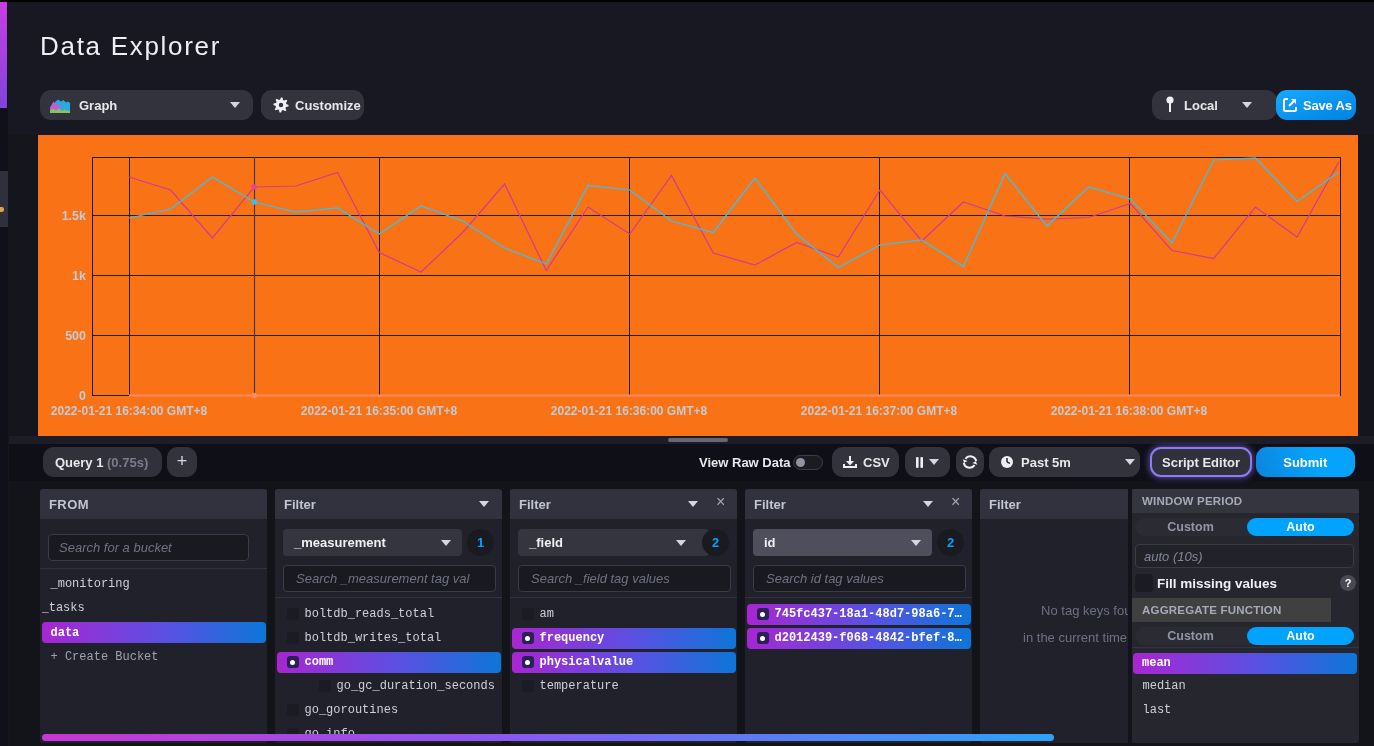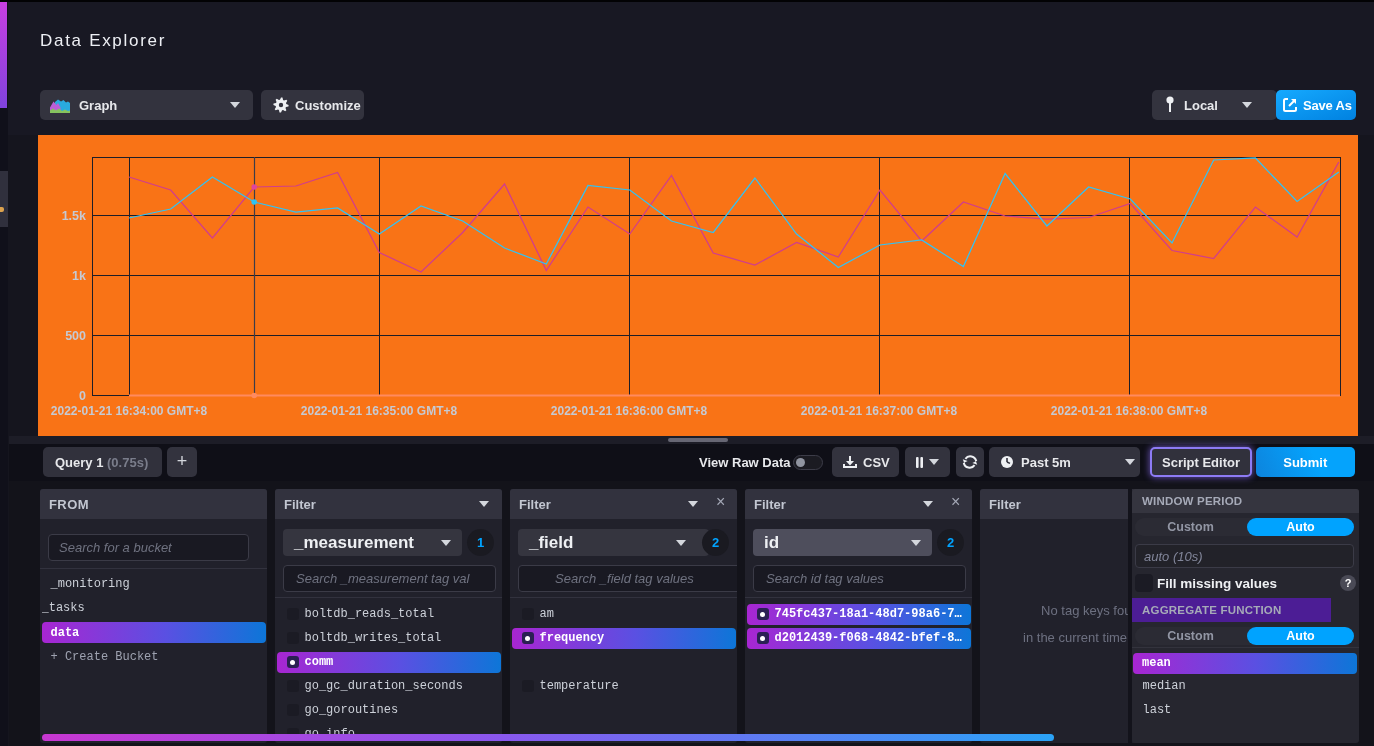--- a/index.html
+++ b/index.html
@@ -1,45 +1,45 @@
 <!DOCTYPE html>
 <html><head>
 <meta charset="utf-8">
 <style>
   html,body{margin:0;padding:0;}
   body{width:1374px;height:746px;overflow:hidden;background:#15151e;font-family:"Liberation Sans",sans-serif;}
   .abs{position:absolute;}
   #root{position:relative;width:1374px;height:746px;overflow:hidden;}
-  .btn{position:absolute;height:30px;background:#33333e;border-radius:5px;display:flex;align-items:center;color:#e7e8eb;font-weight:bold;font-size:13px;text-align:right;}
+  .btn{position:absolute;height:30px;background:#33333e;border-radius:11px;display:flex;align-items:center;color:#e7e8eb;font-weight:bold;font-size:13px;text-align:right;}
   .caret{width:0;height:0;border-left:5px solid transparent;border-right:5px solid transparent;border-top:6px solid #d4d7dd;}
   .panel{position:absolute;top:489px;width:227px;height:254px;background:#21212b;border-radius:3px;overflow:hidden;}
   .phead{position:absolute;left:0;top:0;right:0;height:30px;background:#32323e;display:flex;align-items:center;color:#c2c6d1;font-weight:bold;font-size:13px;}
   .search{position:absolute;height:25px;background:#191922;border:1px solid #3b3b47;border-radius:4px;color:#6f7280;font-style:italic;font-size:13px;display:flex;align-items:center;overflow:hidden;white-space:nowrap;}
-  .drop{position:absolute;height:27px;background:#35353f;border-radius:4px;display:flex;align-items:center;color:#eef0f3;font-weight:bold;font-size:17px;}
+  .drop{position:absolute;height:27px;background:#35353f;border-radius:4px;display:flex;align-items:center;color:#eef0f3;font-weight:bold;font-size:13px;}
   .badge{position:absolute;width:27px;height:27px;border-radius:50%;background:#1a1a21;color:#00a3ff;font-weight:bold;font-size:13px;display:flex;align-items:center;justify-content:center;}
   .row{position:absolute;left:1.5px;right:1.5px;height:21px;display:flex;align-items:center;color:#cdd1d9;font-family:"Liberation Mono",monospace;font-size:12px;white-space:nowrap;overflow:hidden;}
   .sel{background:linear-gradient(90deg,#a826d2,#5a50e2 55%,#0d76d8);color:#fff;font-weight:bold;border-radius:4px;}
   .cb{position:absolute;width:12px;height:12px;top:4.5px;border-radius:3px;background:#1b1b24;}
   .cbs{background:#2a2053;}
   .cbs::after{content:"";position:absolute;left:3.5px;top:3.5px;width:5px;height:5px;border-radius:50%;background:#fff;}
   .sep{position:absolute;left:0;right:0;height:1px;background:#32323e;}
 </style>
 </head>
 <body>
 <div id="root">
 
   <div class="abs" style="left:0;top:0;width:1374px;height:135px;background:#181823;"></div>
   <div class="abs" style="left:0;top:0;width:1374px;height:2px;background:#020204;"></div>
 
   <div class="abs" style="left:0;top:2px;width:8px;height:744px;background:#10101a;"></div>
   <div class="abs" style="left:0;top:2px;width:7px;height:106px;background:linear-gradient(180deg,#c93fe2,#8043dd);"></div>
   <div class="abs" style="left:0;top:171px;width:8px;height:56px;background:#30303d;"></div>
   <div class="abs" style="left:0;top:207px;width:4px;height:5px;border-radius:0 2px 2px 0;background:#dca24e;"></div>
 
-  <div class="abs" style="left:40px;top:30.5px;font-size:17px;color:#edeff4;letter-spacing:1.7px;">Data Explorer</div>
+  <div class="abs" style="left:40px;top:30.5px;font-size:26px;color:#edeff4;letter-spacing:1.7px;">Data Explorer</div>
 
   <div class="btn" style="left:40px;top:90px;width:213px;">
     <svg class="abs" style="left:10px;top:7.5px;" width="20" height="15" viewBox="0 0 20 15">
       <polygon points="5,4 8,1.5 11,3.5 13.5,2 16,4.5 18,3.5 20,5 20,15 5,15" fill="#29aadf"></polygon>
       <polygon points="0,15 0,9.5 3.5,3.5 6.5,7 8,5 10.5,9.5 10.5,15" fill="#bb5fd8"></polygon>
       <polygon points="0,15 0,12.5 3,10.5 6,12.5 9,10.5 12,13 15,11.5 18,13 20,12.5 20,15" fill="#86c45e"></polygon>
     </svg>
     <span style="margin-left:39px;">Graph</span>
     <div class="caret abs" style="left:190px;top:12px;"></div>
   </div>
@@ -201,21 +201,21 @@
         <span style="margin-left:28px;">boltdb_reads_total</span>
       </div>
     <div class="row" style="top:138.5px;">
         <span class="cb" style="left:10px;"></span>
         <span style="margin-left:28px;">boltdb_writes_total</span>
       </div>
     <div class="row sel" style="top:162.5px;">
         <span class="cb cbs" style="left:10px;"></span>
         <span style="margin-left:28px;">comm</span>
       </div>
-    <div class="row" style="top:186.5px;">
+    <div class="row" style="top:186.5px;margin-left:32px;">
         <span class="cb" style="left:10px;"></span>
         <span style="margin-left:28px;">go_gc_duration_seconds</span>
       </div>
     <div class="row" style="top:210.5px;">
         <span class="cb" style="left:10px;"></span>
         <span style="margin-left:28px;">go_goroutines</span>
       </div>
     <div class="row" style="top:234.5px;">
         <span class="cb" style="left:10px;"></span>
         <span style="margin-left:28px;">go_info</span>
@@ -226,31 +226,35 @@
     <div class="phead">
         <span style="margin-left:9px;">Filter</span>
       <div class="caret abs" style="left:178px;top:12px;"></div>
       <span class="abs" style="left:206px;top:4px;font-weight:normal;font-size:16px;color:#a4a8b6;">×</span>
     </div>
     <div class="drop" style="left:8px;top:40px;width:191px;text-align:right;">
         <span style="margin-left:11px;">_field</span>
         <div class="caret abs" style="left:158px;top:11px;"></div>
       </div>
     <div class="badge" style="left:192px;top:40px;">2</div>
-    <div class="search" style="left:8px;top:76px;width:211px;padding-left:24px;">
+    <div class="search" style="left:8px;top:76px;width:211px;">
         <span style="margin-left:12px;">Search _field tag values</span>
       </div>
     <div class="sep" style="top:108px;"></div>
     <div class="row" style="top:114.5px;">
         <span class="cb" style="left:10px;"></span>
         <span style="margin-left:28px;">am</span>
       </div>
     <div class="row sel" style="top:138.5px;">
         <span class="cb cbs" style="left:10px;"></span>
         <span style="margin-left:28px;">frequency</span>
+      </div>
+    <div class="row sel" style="top:162.5px;">
+        <span class="cb cbs" style="left:10px;"></span>
+        <span style="margin-left:28px;">physicalvalue</span>
       </div>
     <div class="row" style="top:186.5px;">
         <span class="cb" style="left:10px;"></span>
         <span style="margin-left:28px;">temperature</span>
       </div>
   </div>
 
   <div class="panel" style="left:745px;">
     <div class="phead">
         <span style="margin-left:9px;">Filter</span>
@@ -292,21 +296,21 @@
     <div class="abs" style="left:3px;top:28.5px;width:219px;height:18px;border-radius:9px;background:#2b2b34;">
       <div class="abs" style="left:0;top:0;width:111px;height:18px;text-align:center;line-height:18px;font-weight:bold;font-size:12.5px;color:#9296a4;">Custom</div>
       <div class="abs" style="left:112px;top:0;width:107px;height:18px;border-radius:9px;background:#00a3ff;text-align:center;line-height:18px;font-weight:bold;font-size:12.5px;color:#fff;">Auto</div>
     </div>
     <div class="search" style="left:3px;top:55px;width:217px;height:22px;background:#222229;">
         <span style="margin-left:8px;color:#82869a;">auto (10s)</span>
       </div>
     <div class="abs" style="left:3px;top:85px;width:18px;height:18px;border-radius:4px;background:#1b1b24;"></div>
     <div class="abs" style="left:25px;top:87px;font-weight:bold;font-size:13.5px;color:#eef0f3;">Fill missing values</div>
     <div class="abs" style="left:208px;top:86px;width:16px;height:16px;border-radius:50%;background:#4a4a56;text-align:center;line-height:16px;font-weight:bold;font-size:11px;color:#fff;">?</div>
-    <div class="abs" style="left:0;top:109px;width:199px;height:24px;background:#4c1d95;display:flex;align-items:center;">
+    <div class="abs" style="left:0;top:109px;width:199px;height:24px;background:#404040;display:flex;align-items:center;">
         <span style="margin-left:10px;font-weight:bold;font-size:11.5px;color:#a6aab8;letter-spacing:0.2px;">AGGREGATE FUNCTION</span>
       </div>
     <div class="abs" style="left:3px;top:137.5px;width:219px;height:18px;border-radius:9px;background:#2b2b34;">
       <div class="abs" style="left:0;top:0;width:111px;height:18px;text-align:center;line-height:18px;font-weight:bold;font-size:12.5px;color:#9296a4;">Custom</div>
       <div class="abs" style="left:112px;top:0;width:107px;height:18px;border-radius:9px;background:#00a3ff;text-align:center;line-height:18px;font-weight:bold;font-size:12.5px;color:#fff;">Auto</div>
     </div>
     <div class="sep" style="top:158px;background:#33333d;"></div>
     <div class="row sel" style="left:1px;right:2px;top:163.5px;">
         <span style="margin-left:9px;">mean</span>
       </div>

